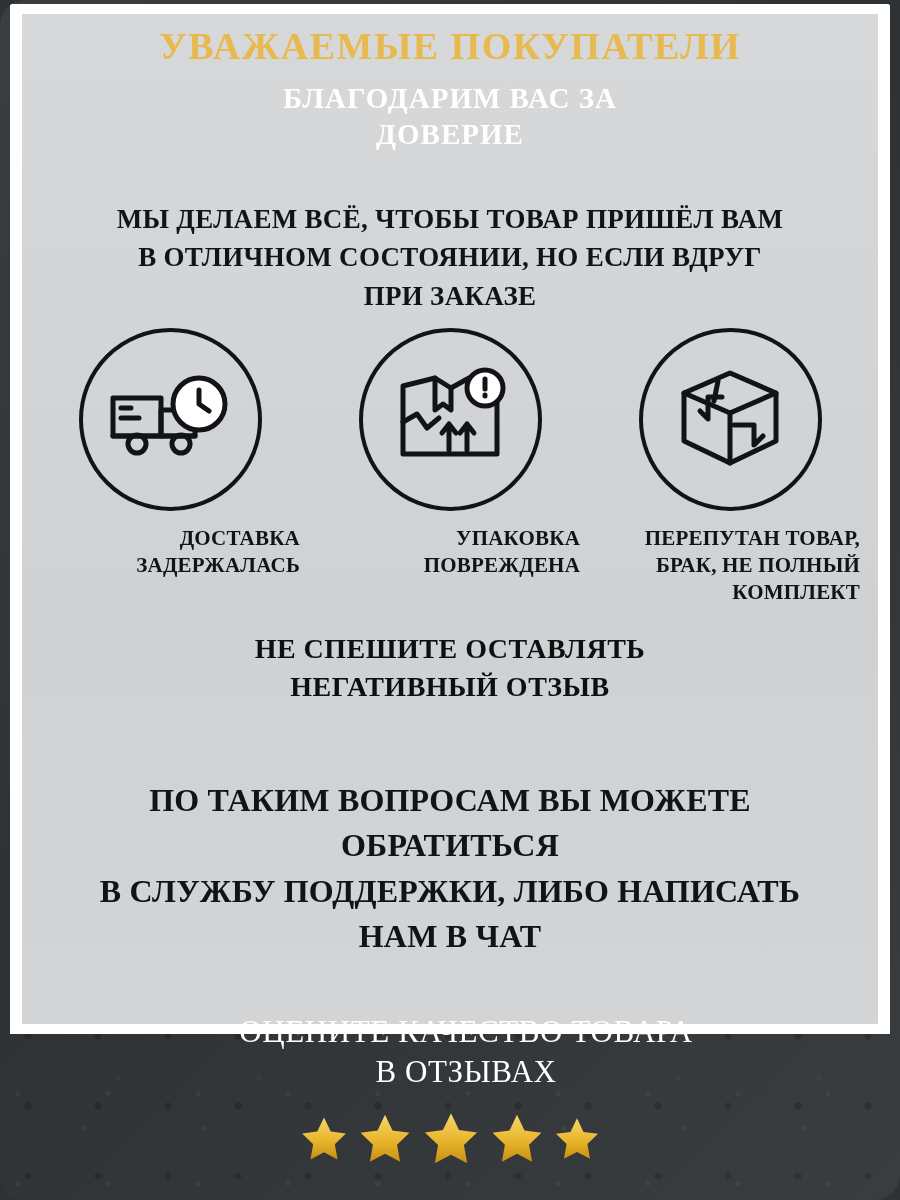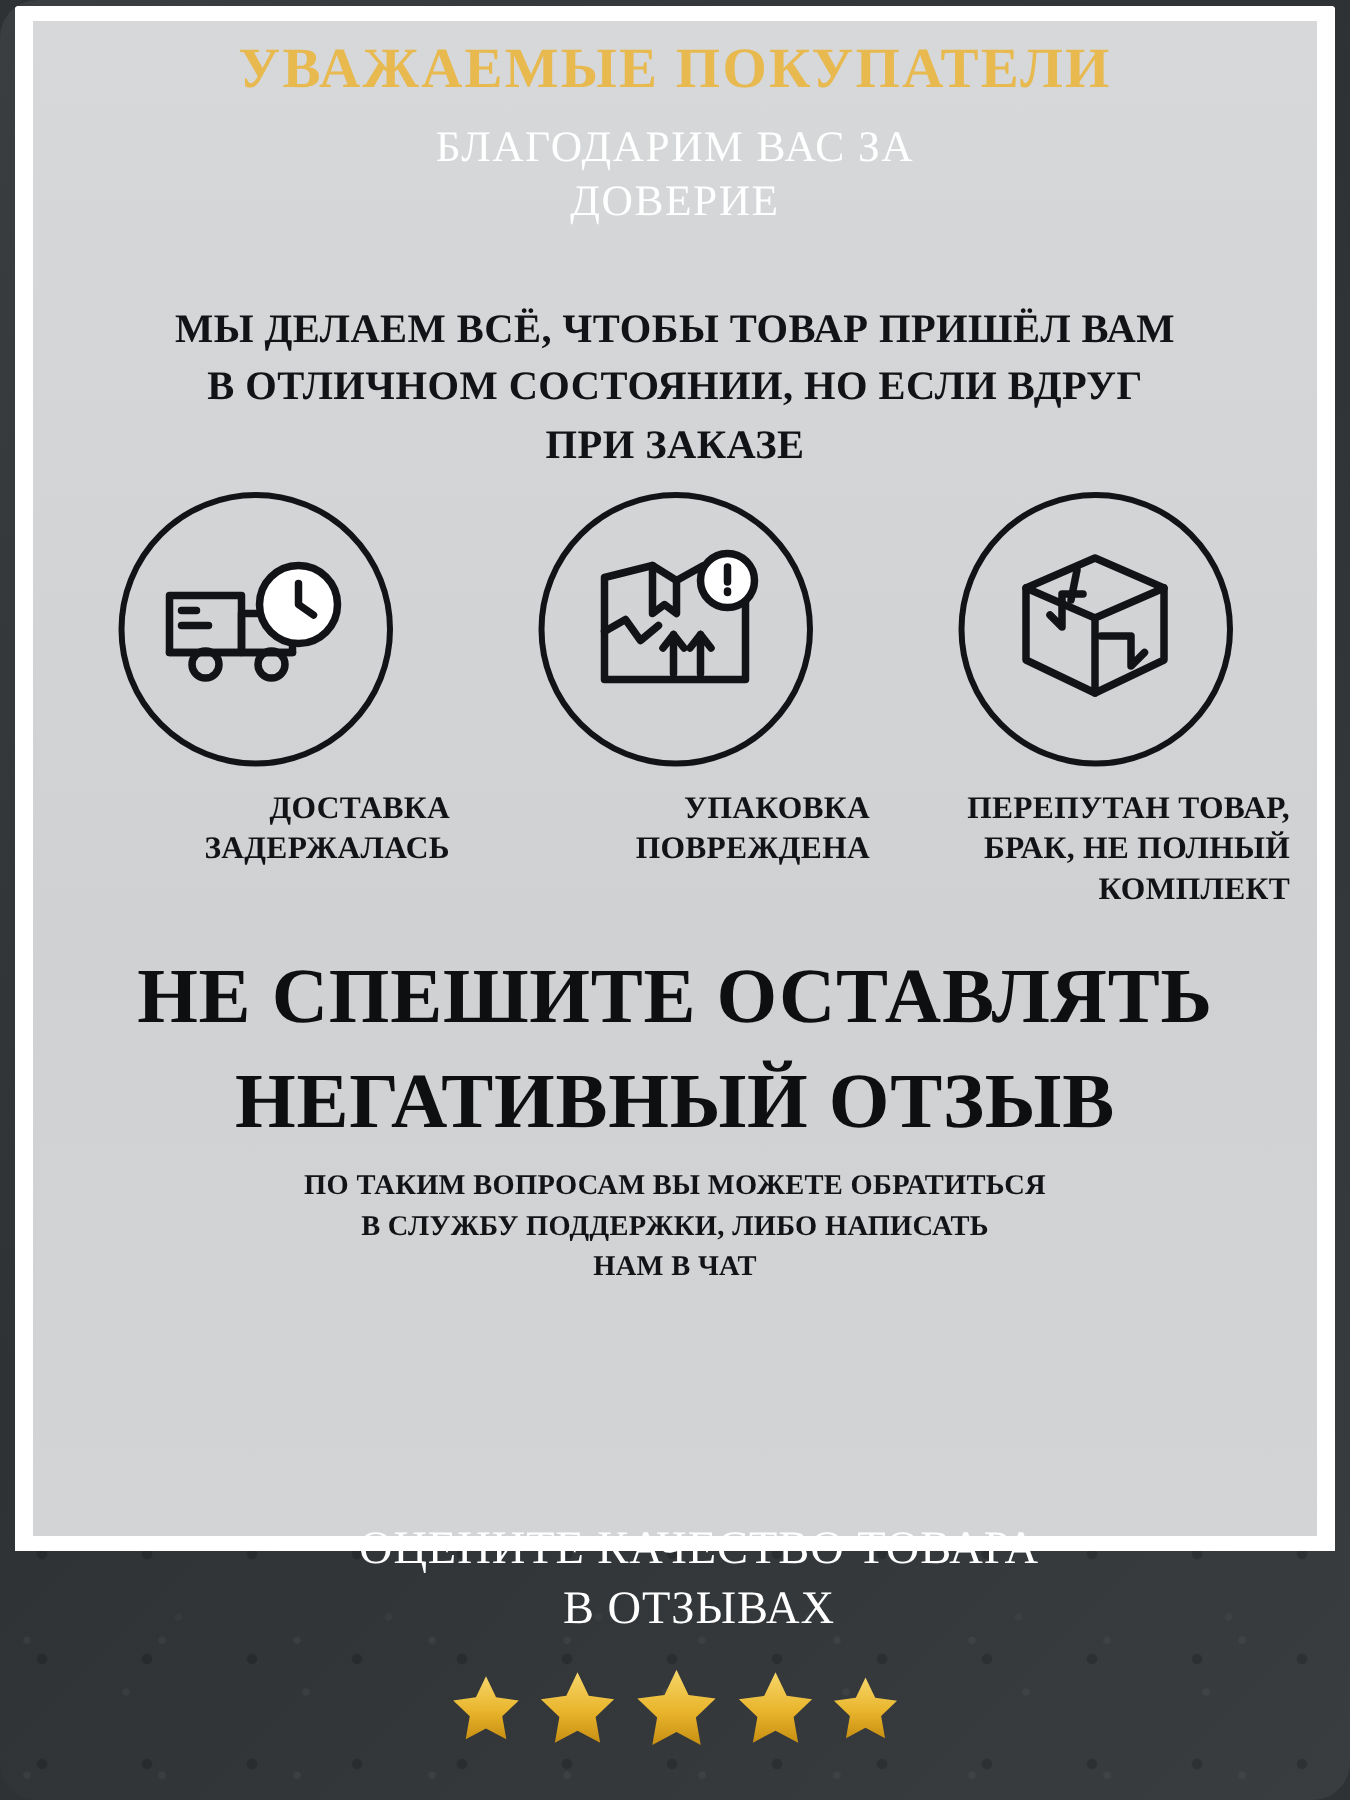--- a/index.html
+++ b/index.html
@@ -43,21 +43,21 @@
     font-size: 38px;
     font-weight: bold;
     letter-spacing: 1.5px;
     padding-top: 26px;
     text-transform: uppercase;
     line-height: 1.1;
   }
   .header-sub {
     color: #ffffff;
     font-size: 29px;
-    font-weight: normal;
+    font-weight: bold;
     letter-spacing: 1px;
     text-transform: uppercase;
     line-height: 1.25;
     margin-top: 12px;
   }
 
   
   .body-panel {
     position: absolute;
     left: 22px;
@@ -136,35 +136,35 @@
     text-transform: uppercase;
     letter-spacing: 0.2px;
   }
 
   .headline {
     position: absolute;
     top: 630px;
     left: 70px;
     width: 760px;
     text-align: center;
-    font-size: 52px;
+    font-size: 28px;
     font-weight: bold;
     color: #0d0f11;
     line-height: 1.35;
     text-transform: uppercase;
     letter-spacing: 0.5px;
   }
 
   .support {
     position: absolute;
     top: 778px;
     left: 50px;
     width: 800px;
     text-align: center;
-    font-size: 19px;
+    font-size: 32px;
     font-weight: bold;
     color: #111316;
     line-height: 1.42;
     text-transform: uppercase;
     letter-spacing: 0.2px;
   }
 
   
   .footer {
     position: absolute;

